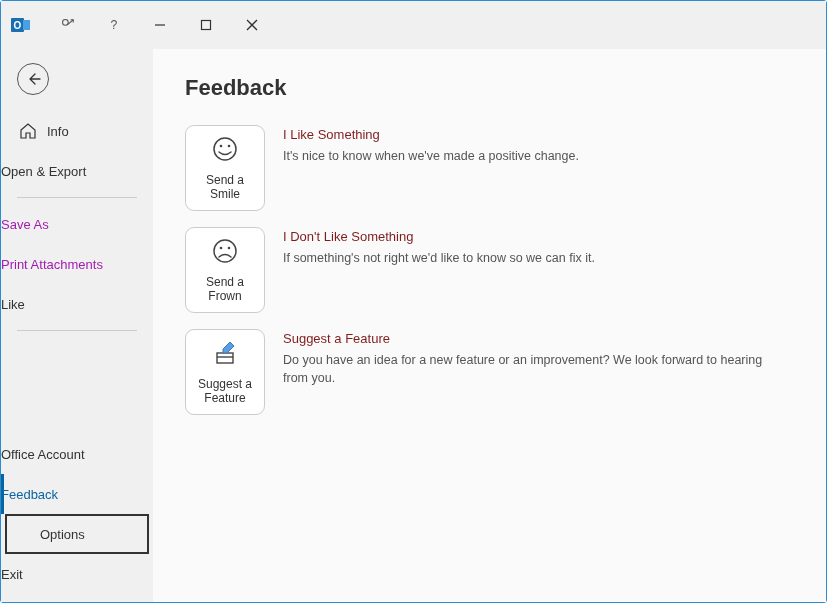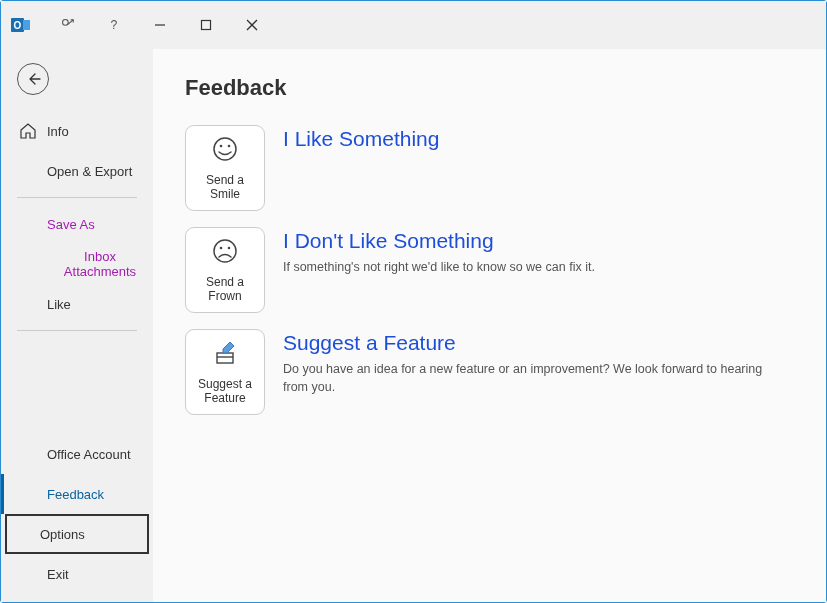--- a/index.html
+++ b/index.html
@@ -12,37 +12,37 @@
 .titlebar .title { font-size: 13px; color: #444; flex: 1; }
 .titlebar .controls { display: flex; align-items: center; height: 100%; }
 .titlebar .tbtn { width: 46px; height: 100%; display: flex; align-items: center; justify-content: center; }
 .titlebar .tbtn svg { width: 14px; height: 14px; }
 .titlebar .tbtn.small svg { width: 12px; height: 12px; }
 
 .body { flex: 1; display: flex; min-height: 0; }
 
 .sidebar { width: 152px; background: #f0f0f0; display: flex; flex-direction: column; padding-top: 14px; text-align: center; }
 .back-btn { width: 32px; height: 32px; border: 1px solid #555; border-radius: 50%; margin-left: 16px; margin-bottom: 16px; display: flex; align-items: center; justify-content: center; }
-.nav-item { height: 40px; display: flex; align-items: center; padding-left: 46px; font-size: 13px; color: #333; position: relative; }
+.nav-item { height: 40px; display: flex; align-items: center; font-size: 13px; color: #333; position: relative; }
 .nav-item.with-icon { padding-left: 18px; }
 .nav-item.with-icon .nav-icon { width: 18px; height: 18px; margin-right: 10px; }
 .nav-item.disabled { color: #a21caf; }
 .nav-item.active { color: #0a64a0; }
 .nav-item.active::before { content: ""; position: absolute; left: 0; top: 0; bottom: 0; width: 3px; background: #0a64a0; }
 .nav-item.boxed { border: 2px solid #333; margin-left: 4px; margin-right: 4px; padding-left: 33px; }
 .divider { height: 1px; background: #ccc; margin: 6px 16px; }
 
 .main { flex: 1; background: #fafafa; padding: 26px 32px; overflow: auto; }
 .page-title { font-size: 22px; font-weight: 600; color: #333; margin-bottom: 24px; }
 .feedback-row { display: flex; margin-bottom: 16px; }
 .tile { width: 80px; height: 86px; border: 1px solid #ccc; border-radius: 9px; background: #fff; display: flex; flex-direction: column; align-items: center; justify-content: center; margin-right: 18px; flex-shrink: 0; }
 .tile .tile-icon { margin-bottom: 6px; }
 .tile .tile-label { font-size: 12px; color: #333; text-align: center; line-height: 1.2; padding: 0 4px; }
 .feedback-text { padding-top: 2px; max-width: 500px; }
-.feedback-text .heading { font-size: 21px; color: #1d4ed8; margin-bottom: 6px; }
+.feedback-text .heading { font-size: 13px; color: #7f1d1d; margin-bottom: 6px; }
 .feedback-text .desc { font-size: 12.5px; color: #555; line-height: 1.4; }
 </style>
 </head>
 <body>
 
 <div class="window">
 
   <div class="titlebar">
     <span class="app-icon">
       <svg viewBox="0 0 20 20">
@@ -101,21 +101,21 @@
         <span>Info</span>
       </div>
       <div class="nav-item">
         <span>Open &amp; Export</span>
       </div>
       <div class="divider"></div>
       <div class="nav-item disabled">
         <span>Save As</span>
       </div>
       <div class="nav-item disabled">
-        <span>Inbox Attachments</span>
+        <span>Print Attachments</span>
       </div>
       <div class="nav-item">
         <span>Like</span>
       </div>
       <div class="divider"></div>
 
       <div style="flex:1"></div>
 
       <div class="nav-item">
         <span>Office Account</span>
@@ -142,20 +142,21 @@
                 <circle cx="14" cy="14" r="11" fill="none" stroke="#444" stroke-width="1.5"></circle>
                 <circle cx="10" cy="11" r="1.3" fill="#444"></circle>
                 <circle cx="18" cy="11" r="1.3" fill="#444"></circle>
                 <path d="M8 17 Q14 22 20 17" fill="none" stroke="#444" stroke-width="1.5" stroke-linecap="round"></path>
               </svg>
           </span>
           <span class="tile-label">Send a Smile</span>
         </div>
         <div class="feedback-text">
           <div class="heading">I Like Something</div>
+          <div class="desc">It's nice to know when we've made a positive change.</div>
         </div>
       </div>
 
       <div class="feedback-row">
         <div class="tile">
           <span class="tile-icon">
             <svg width="28" height="28" viewBox="0 0 28 28">
                 <circle cx="14" cy="14" r="11" fill="none" stroke="#444" stroke-width="1.5"></circle>
                 <circle cx="10" cy="11" r="1.3" fill="#444"></circle>
                 <circle cx="18" cy="11" r="1.3" fill="#444"></circle>

